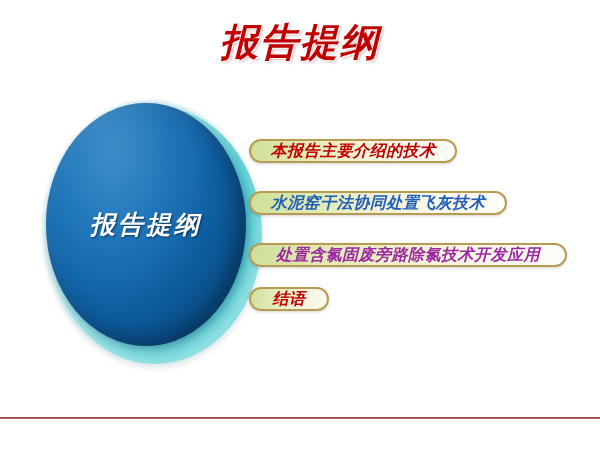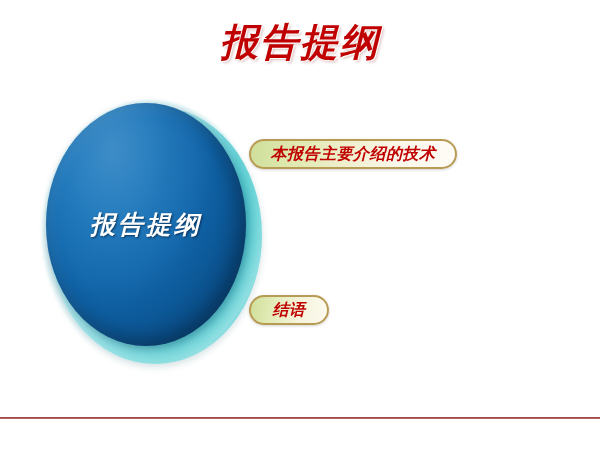--- a/index.html
+++ b/index.html
@@ -116,21 +116,21 @@
     color: #ffffff;
     font-size: 25px;
     font-weight: bold;
     letter-spacing: 3px;
     text-shadow: 1px 1px 2px rgba(0,20,45,0.65);
   }
 
   
   .pill {
     position: absolute;
-    height: 30px;
+    height: 24px;
     box-sizing: border-box;
     border: 2px solid #b79b52;
     border-radius: 16px;
     display: flex;
     align-items: center;
     justify-content: center;
     font-size: 16px;
     font-weight: bold;
     letter-spacing: 0.5px;
     white-space: nowrap;
@@ -152,21 +152,21 @@
   }
   .pill-3 {
     left: 249px;
     top: 243px;
     width: 318px;
     background: linear-gradient(100deg, #cfdf9a 0%, #dfe9b0 20%, #eeefcc 44%, #faf6e8 70%, #fefdf8 100%);
     color: #9c2aa0;
   }
   .pill-4 {
     left: 249px;
-    top: 295px;
+    top: 287px;
     width: 80px;
     background: linear-gradient(100deg, #cfdf9a 0%, #e3ecb9 30%, #f4f3da 62%, #fdfaf0 100%);
     color: #c00000;
   }
 
   
   #bottom-rule {
     position: absolute;
     left: 0;
     top: 417px;
@@ -186,19 +186,21 @@
     <div id="circle-halo"></div>
     <div id="circle-ring"></div>
     <div id="circle-ring-inner-shadow"></div>
     <div id="circle-disk"></div>
     <div id="circle-disk-gloss"></div>
     <div id="circle-label">报告提纲</div>
   </div>
 
   <div class="pill pill-1">本报告主要介绍的技术</div>
 
-
+  <div class="pill pill-2">水泥窑干法协同处置飞灰技术</div>
+
+  <div class="pill pill-3">处置含氯固废旁路除氯技术开发应用</div>
 
   <div class="pill pill-4">结语</div>
 
   <div id="bottom-rule"></div>
 
 </div>
 
 </body></html>

